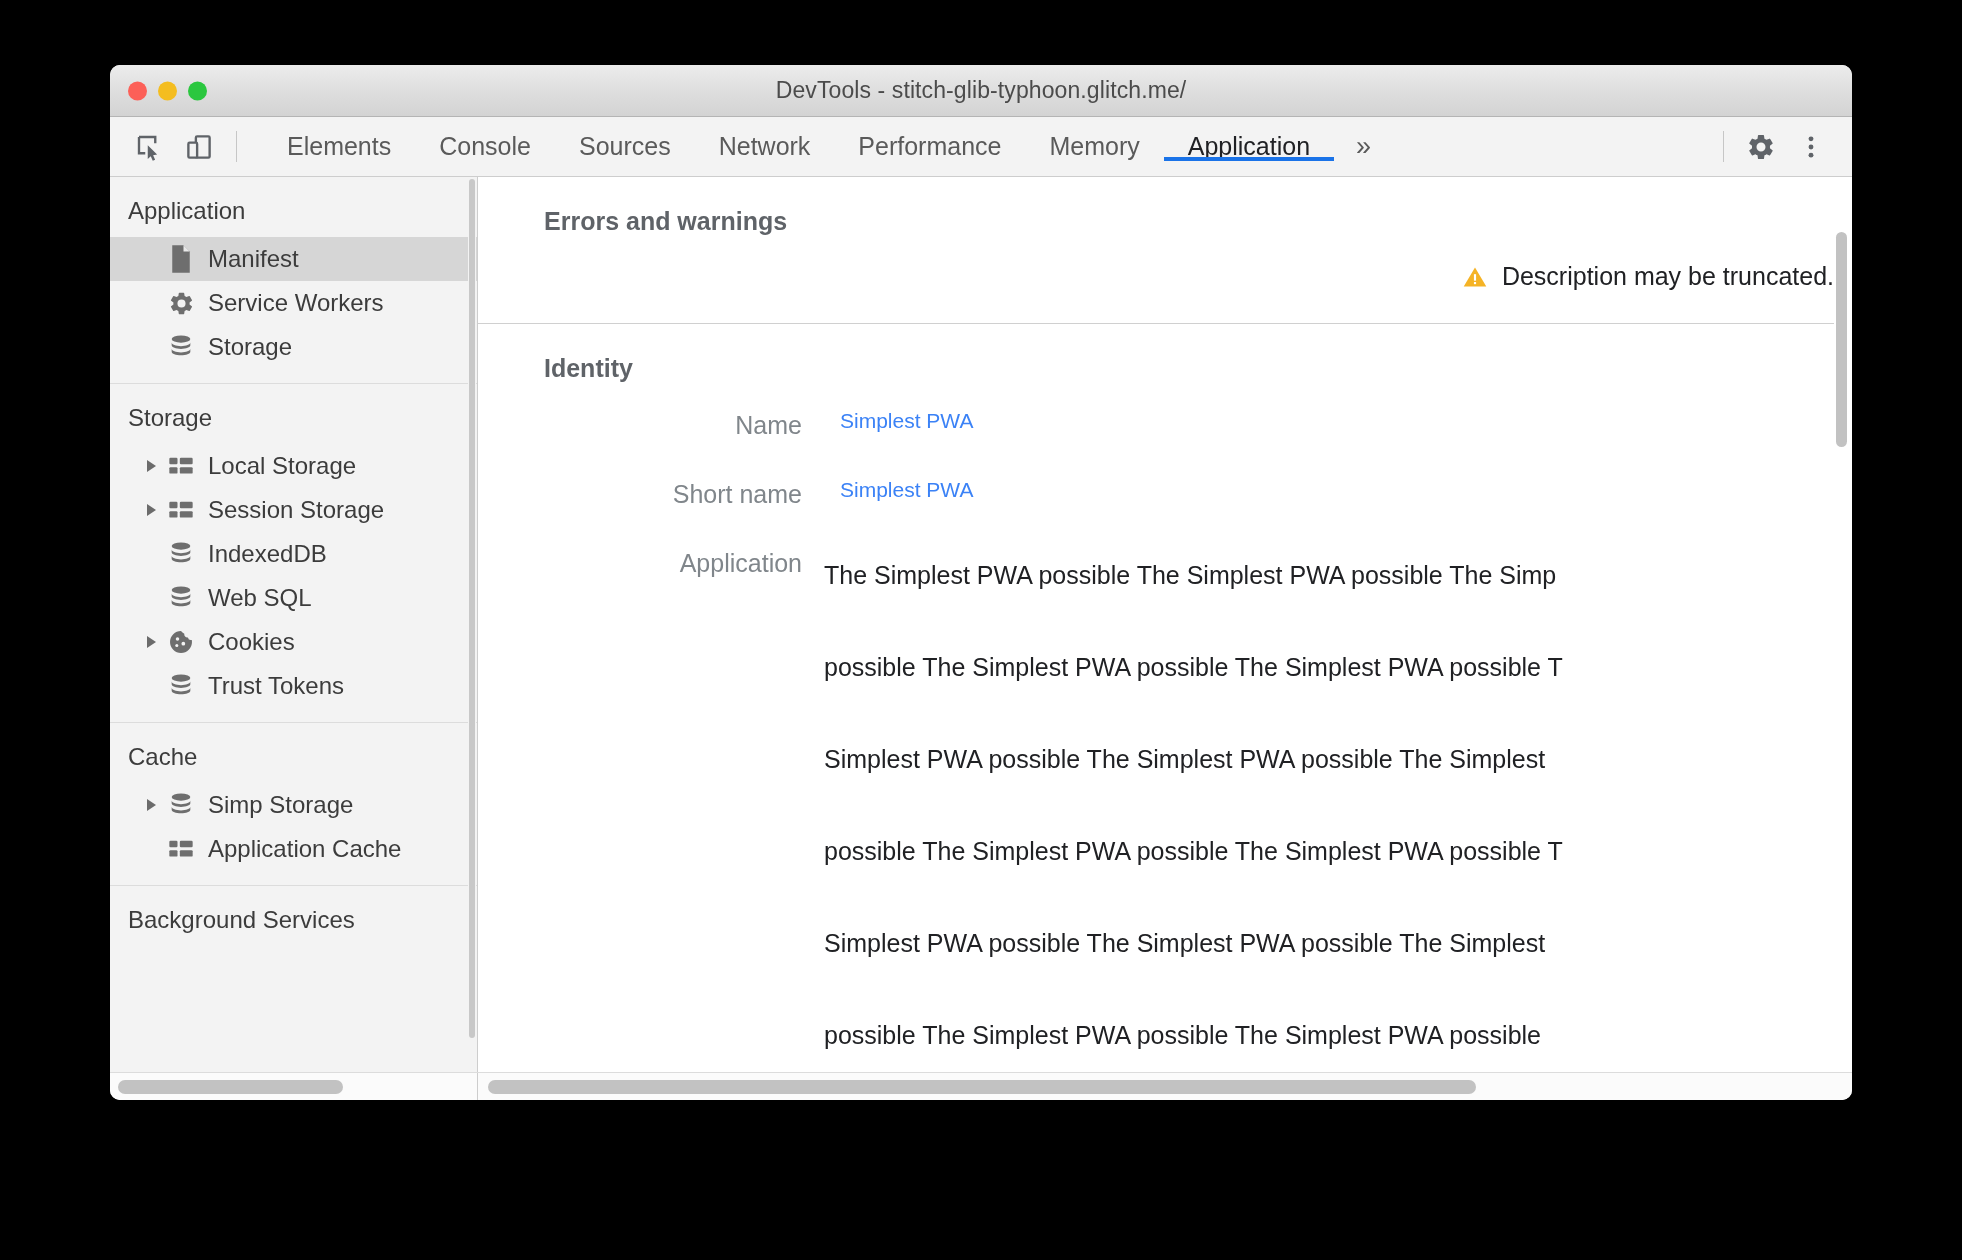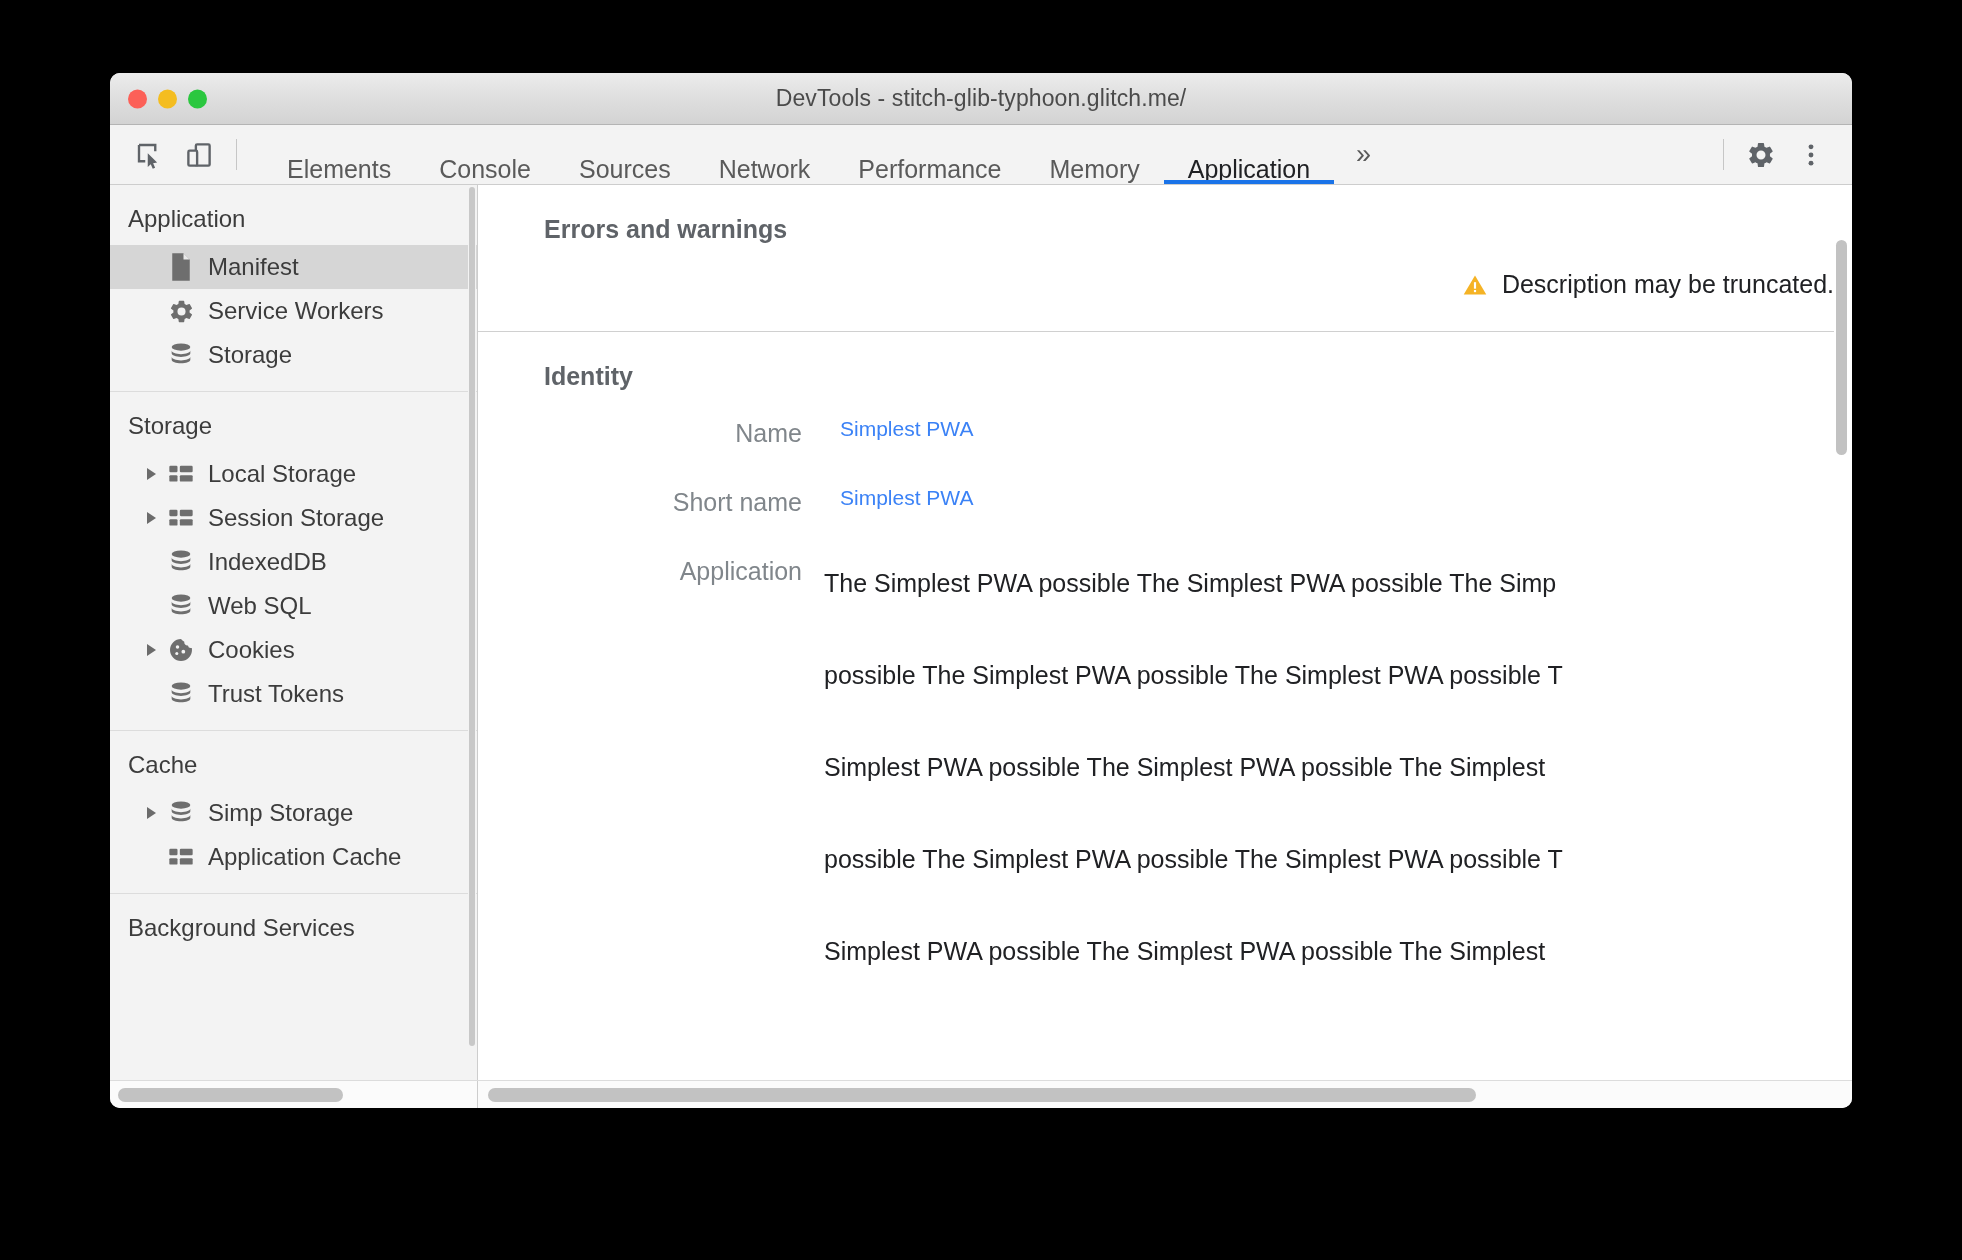--- a/index.html
+++ b/index.html
@@ -6,21 +6,21 @@
   html, body {
     width: 1962px; height: 1260px;
     background: #000;
     font-family: "Liberation Sans", sans-serif;
     overflow: hidden;
   }
 
   
   #window {
     position: absolute;
-    left: 110px; top: 73px;
+    left: 110px; top: 65px;
     width: 1742px; height: 1035px;
     background: #fff;
     border-radius: 10px;
     box-shadow: 0 14px 44px rgba(0,0,0,0.55);
     overflow: hidden;
     display: flex;
     flex-direction: column;
   }
 
   
@@ -66,21 +66,21 @@
     display: flex; align-items: center; justify-content: center;
     cursor: pointer;
   }
   .tb-divider {
     width: 1px;
     margin: 14px 12px;
     background: #c6c6c6;
   }
   #tabs {
     display: flex;
-    align-items: flex-end;
+    align-items: center;
     margin-left: 14px;
   }
   .tab {
     display: flex; align-items: center;
     padding: 0 24px;
     font-size: 25px;
     color: #5a5a5a;
     cursor: pointer;
     position: relative;
     white-space: nowrap;
@@ -540,20 +540,21 @@
           </div>
 
           <div class="field-row">
             <div class="field-label">Application</div>
             <div class="desc-lines">
               <div class="desc-line">The Simplest PWA possible The Simplest PWA possible The Simp</div>
               <div class="desc-line">possible The Simplest PWA possible The Simplest PWA possible T</div>
               <div class="desc-line">Simplest PWA possible The Simplest PWA possible The Simplest</div>
               <div class="desc-line">possible The Simplest PWA possible The Simplest PWA possible T</div>
               <div class="desc-line">Simplest PWA possible The Simplest PWA possible The Simplest</div>
+              <div class="desc-line">possible The Simplest PWA possible The Simplest PWA possible</div>
             </div>
           </div>
         </div>
       </div>
 
       <div id="main-vscroll">
         <div id="main-vthumb"></div>
       </div>
     </div>
   </div>

